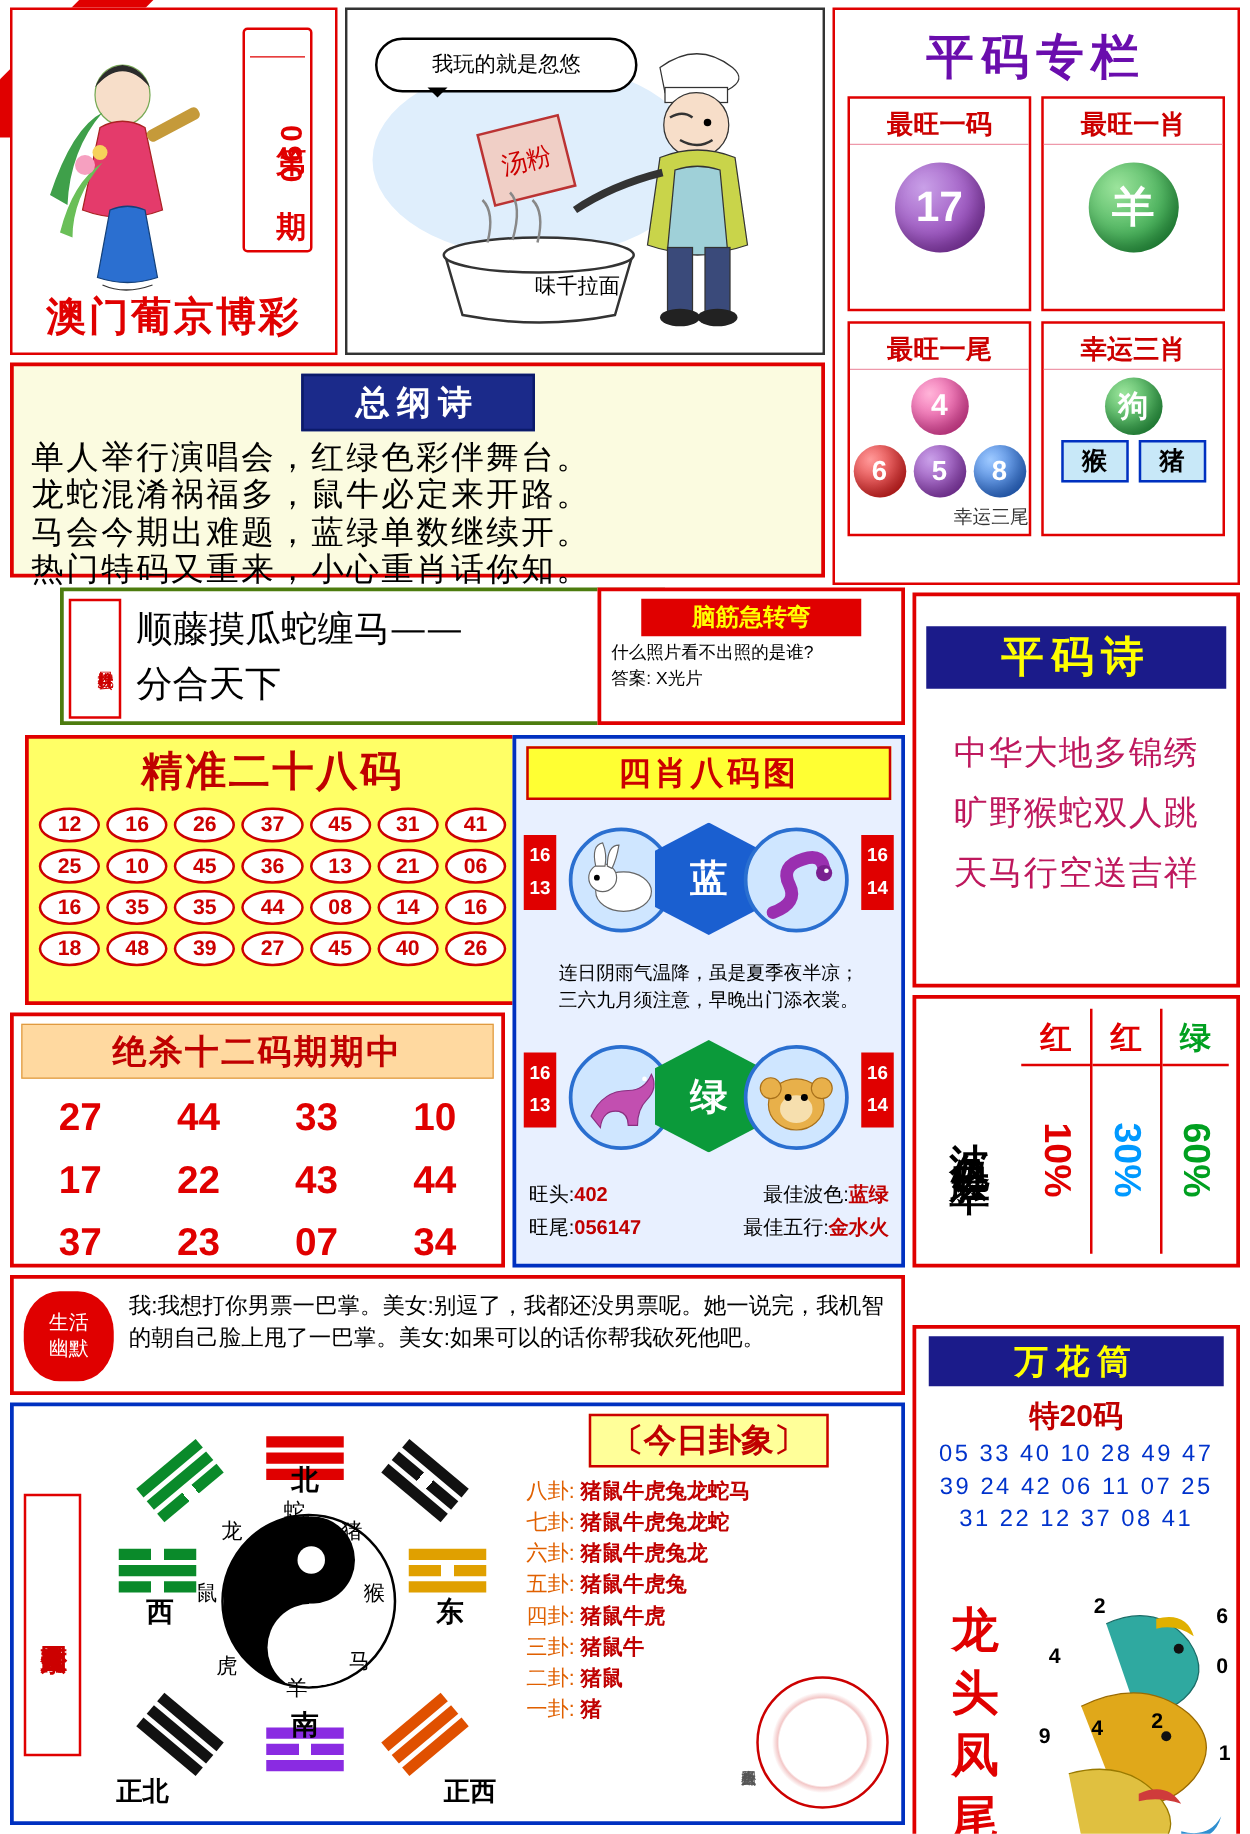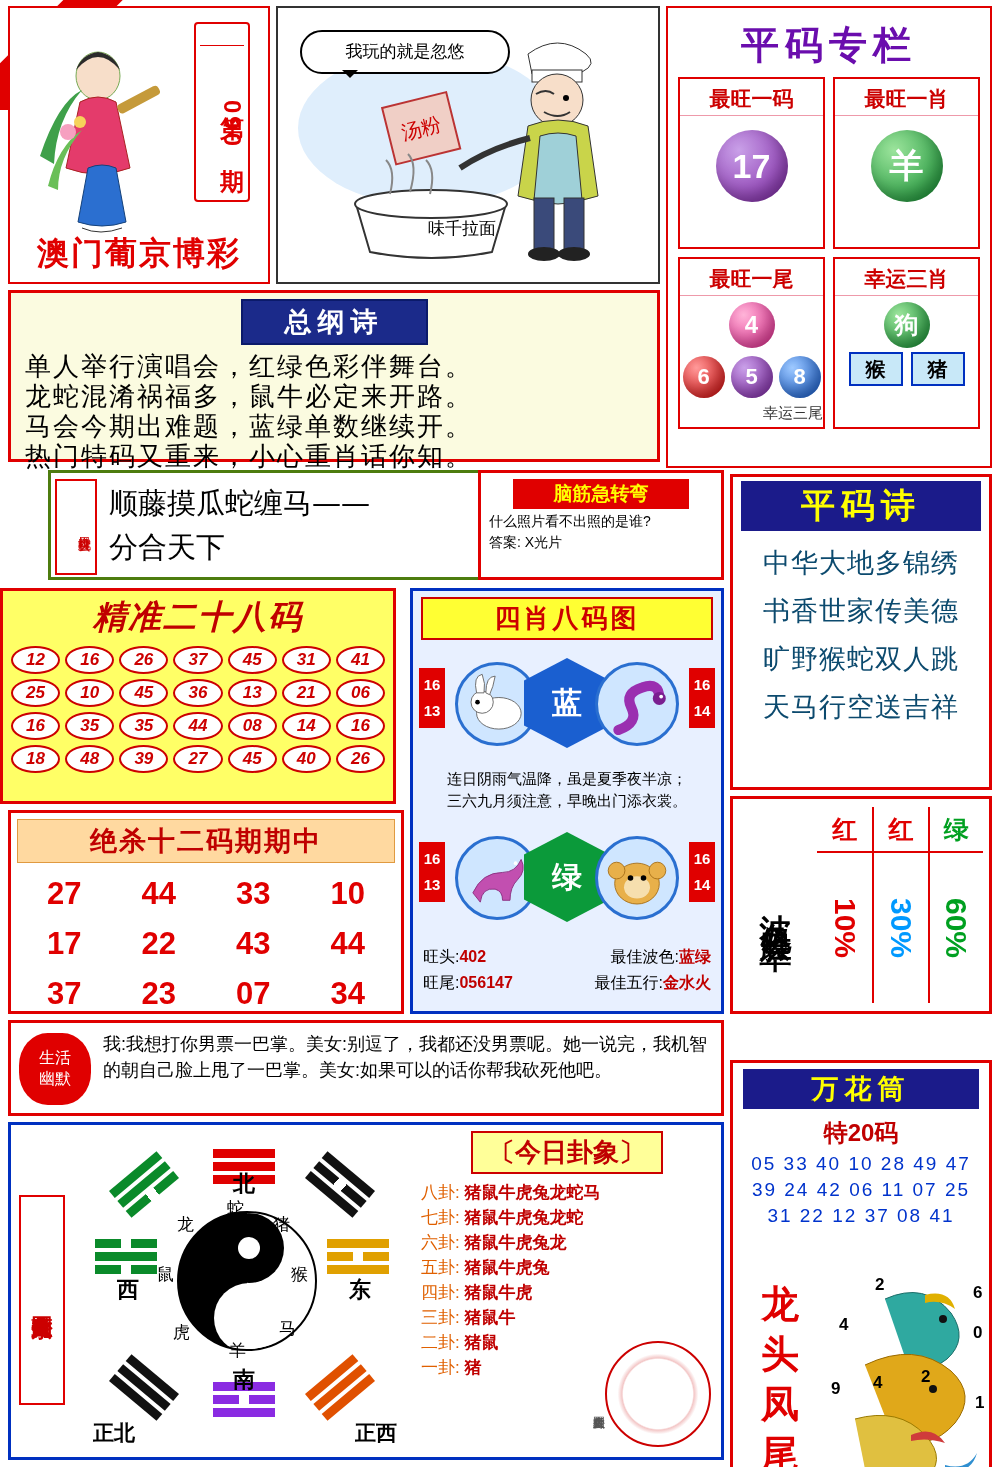--- a/index.html
+++ b/index.html
@@ -138,31 +138,31 @@
   #nj-box { left:478px; top:470px; width:246px; height:110px; border:3px solid #e00000; background:#fff; }
   #nj-title {
     margin:6px auto 0; width:176px; background:#e00000; color:#ff0;
     font-size:19px; font-weight:bold; text-align:center; padding:2px 0;
   }
   #nj-q, #nj-a { font-size:14px; color:#000; padding:4px 8px 0; line-height:17px; }
 
   
   #pms-box { left:730px; top:474px; width:262px; height:316px; border:3px solid #e00000; background:#fff; }
   #pms-title {
-    margin:4px 8px; background:#1b1b8a; color:#ff0; font-size:34px; font-weight:bold;
+    margin:24px 8px; background:#1b1b8a; color:#ff0; font-size:34px; font-weight:bold;
     text-align:center; padding:2px 0; letter-spacing:6px; font-family:"DejaVu Serif", serif;
   }
   #pms-lines { padding:4px 6px; }
   #pms-lines div {
-    font-size:27px; color:#0c4a6e; text-align:center; line-height:48px;
+    font-size:27px; color:#be185d; text-align:center; line-height:48px;
     font-family:"DejaVu Serif", serif; letter-spacing:1px;
   }
 
   
-  #jz-box { left:0; top:588px; width:396px; height:216px; border:3px solid #e00000; background:#ffff66;font-style:italic; }
+  #jz-box { left:20px; top:588px; width:396px; height:216px; border:3px solid #e00000; background:#ffff66; }
   #jz-title {
     text-align:center; font-size:33px; font-weight:bold; color:#c00000;
     font-family:"DejaVu Serif", serif; padding:4px 0 2px; letter-spacing:2px;
   }
   .jz-grid { display:grid; grid-template-columns:repeat(7,1fr); gap:5px; padding:4px 8px 8px; }
   .jz-cell {
     height:28px; border-radius:50%/50%; border:2px solid #c00;
     background:#fff; color:#c00; font-size:17px; font-weight:bold;
     display:flex; align-items:center; justify-content:center;
   }
@@ -414,21 +414,20 @@
   <div class="abs" id="nj-box">
     <div id="nj-title">脑筋急转弯</div>
     <div id="nj-q">什么照片看不出照的是谁?</div>
     <div id="nj-a">答案: X光片</div>
   </div>
 
   <div class="abs" id="pms-box">
     <div id="pms-title">平码诗</div>
     <div id="pms-lines">
       <div>中华大地多锦绣</div>
-      <div>书香世家传美德</div>
       <div>旷野猴蛇双人跳</div>
       <div>天马行空送吉祥</div>
     </div>
   </div>
 
   <div class="abs" id="jz-box">
     <div id="jz-title">精准二十八码</div>
     <div class="jz-grid">
       <div class="jz-cell">12</div>
       <div class="jz-cell">16</div>

